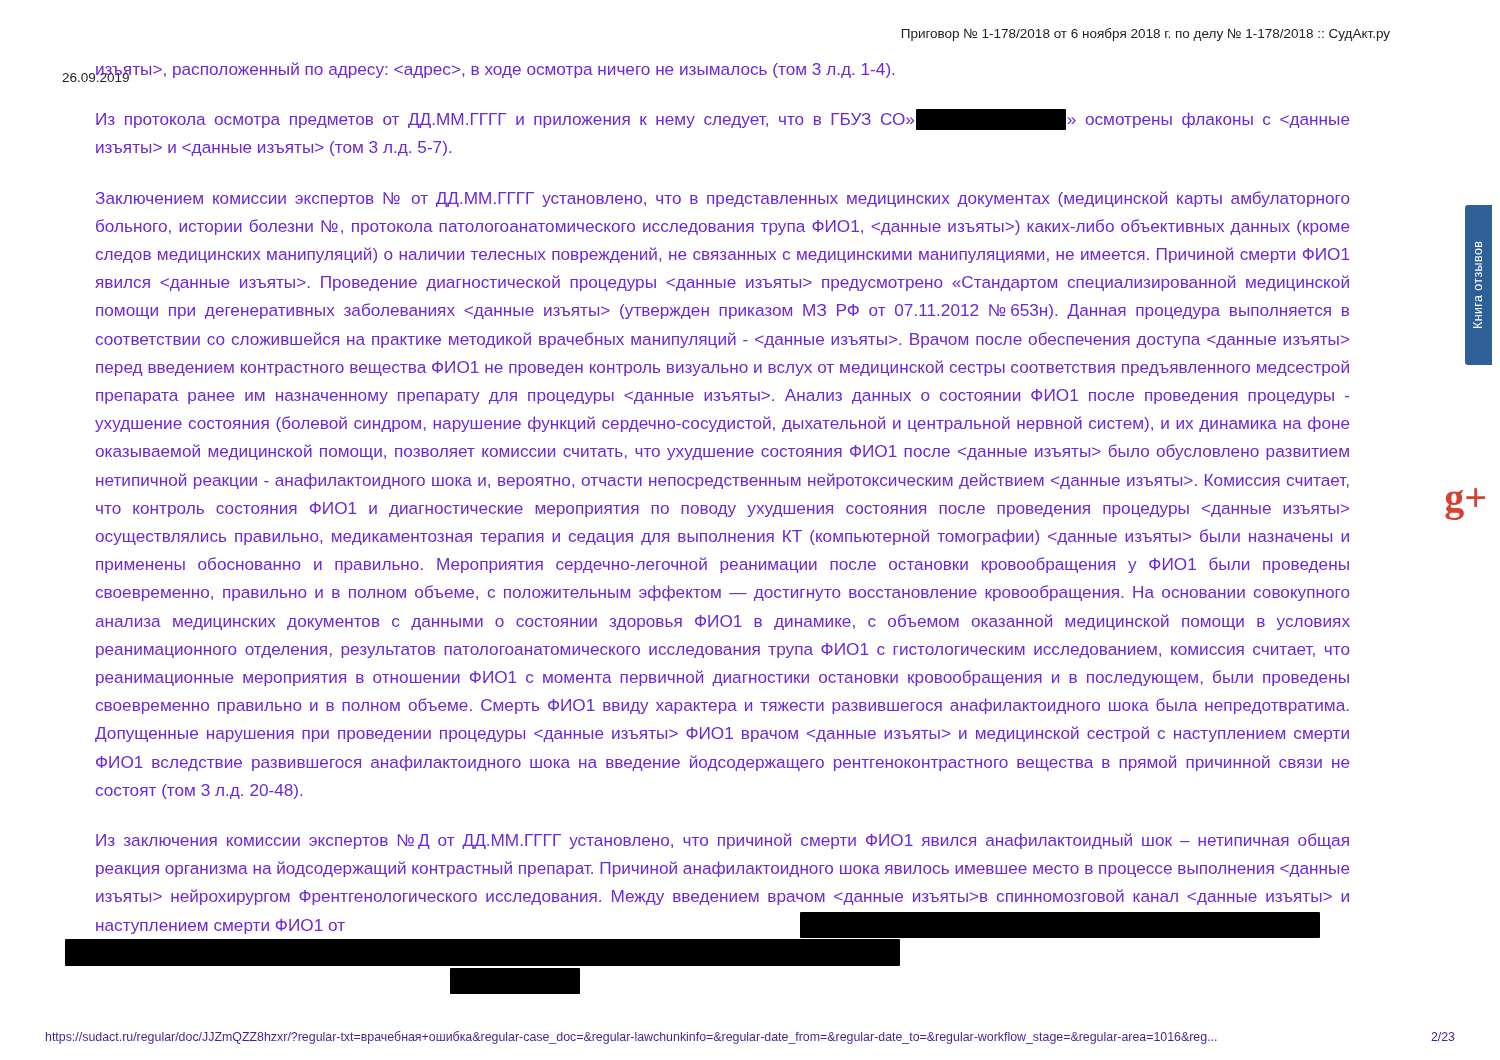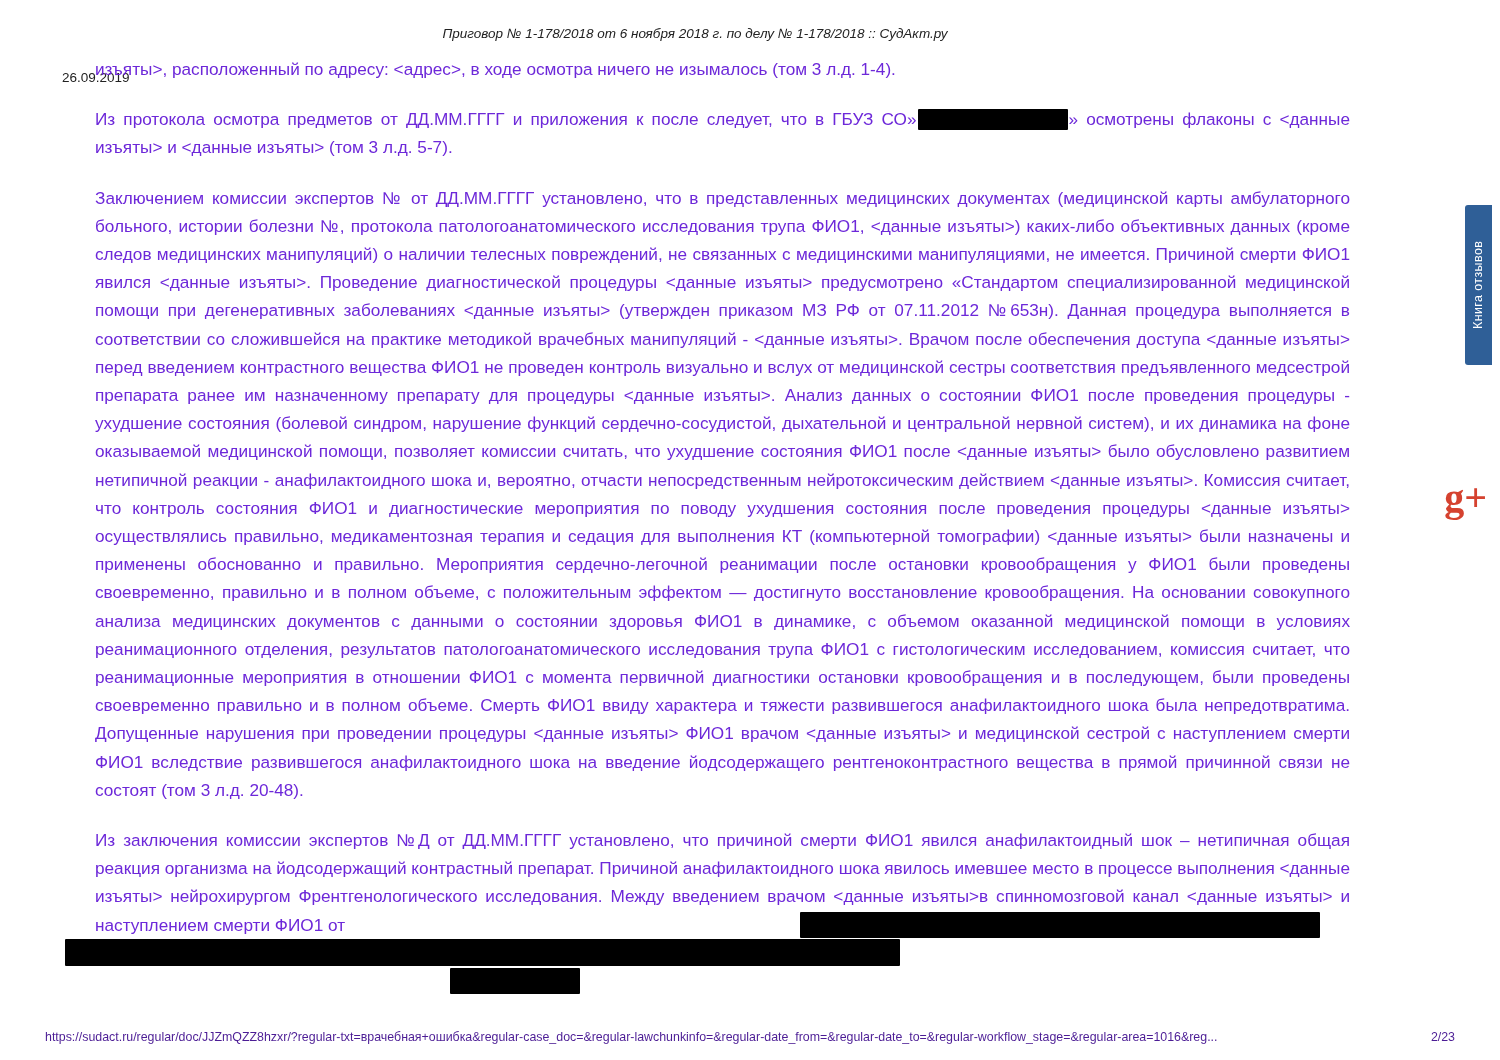--- a/index.html
+++ b/index.html
@@ -31,23 +31,22 @@
     left: 62px;
     top: 0;
     white-space: nowrap;
     margin-top: 44px;
   }
   .header-center {
     position: absolute;
     left: 0;
     top: 0;
     width: 1390px;
-    text-align: center;
+    text-align: right;
     white-space: nowrap;
-    font-style: italic;
   }
 
   
   .doc-body {
     position: absolute;
     top: 55px;
     left: 95px;
     width: 1255px;
     font-size: 17.2px;
     line-height: 28.2px;
@@ -161,21 +160,21 @@
   <div class="header-center">Приговор № 1-178/2018 от 6 ноября 2018 г. по делу № 1-178/2018 :: СудАкт.ру</div>
 </div>
 
 <div class="doc-body">
 
   <p>
     <span>изъяты&gt;, расположенный по адресу: &lt;адрес&gt;, в ходе осмотра ничего не изымалось (том 3 л.д. 1-4).</span>
   </p>
 
   <p>
-    <span>Из протокола осмотра предметов от ДД.ММ.ГГГГ и приложения к после следует, что в ГБУЗ СО»</span><span class="redact redact-1"></span><span>» осмотрены флаконы с &lt;данные изъяты&gt; и &lt;данные изъяты&gt; (том 3 л.д. 5-7).</span>
+    <span>Из протокола осмотра предметов от ДД.ММ.ГГГГ и приложения к нему следует, что в ГБУЗ СО»</span><span class="redact redact-1"></span><span>» осмотрены флаконы с &lt;данные изъяты&gt; и &lt;данные изъяты&gt; (том 3 л.д. 5-7).</span>
   </p>
 
   <p>
     <span>Заключением комиссии экспертов № от ДД.ММ.ГГГГ установлено, что в представленных медицинских документах (медицинской карты амбулаторного больного, истории болезни №, протокола патологоанатомического исследования трупа ФИО1, &lt;данные изъяты&gt;) каких-либо объективных данных (кроме следов медицинских манипуляций) о наличии телесных повреждений, не связанных с медицинскими манипуляциями, не имеется. Причиной смерти ФИО1 явился &lt;данные изъяты&gt;. Проведение диагностической процедуры &lt;данные изъяты&gt; предусмотрено «Стандартом специализированной медицинской помощи при дегенеративных заболеваниях &lt;данные изъяты&gt; (утвержден приказом МЗ РФ от 07.11.2012 №653н). Данная процедура выполняется в соответствии со сложившейся на практике методикой </span><b>врачебных</b><span> манипуляций - &lt;данные изъяты&gt;. </span><b>Врачом</b><span> после обеспечения доступа &lt;данные изъяты&gt; перед введением контрастного вещества ФИО1 не проведен контроль визуально и вслух от медицинской сестры соответствия предъявленного медсестрой препарата ранее им назначенному препарату для процедуры &lt;данные изъяты&gt;. Анализ данных о состоянии ФИО1 после проведения процедуры - ухудшение состояния (болевой синдром, нарушение функций сердечно-сосудистой, дыхательной и центральной нервной систем), и их динамика на фоне оказываемой медицинской помощи, позволяет комиссии считать, что ухудшение состояния ФИО1 после &lt;данные изъяты&gt; было обусловлено развитием нетипичной реакции - анафилактоидного шока и, вероятно, отчасти непосредственным нейротоксическим действием &lt;данные изъяты&gt;. Комиссия считает, что контроль состояния ФИО1 и диагностические мероприятия по поводу ухудшения состояния после проведения процедуры &lt;данные изъяты&gt; осуществлялись правильно, медикаментозная терапия и седация для выполнения КТ (компьютерной томографии) &lt;данные изъяты&gt; были назначены и применены обоснованно и правильно. Мероприятия сердечно-легочной реанимации после остановки кровообращения у ФИО1 были проведены своевременно, правильно и в полном объеме, с положительным эффектом — достигнуто восстановление кровообращения. На основании совокупного анализа медицинских документов с данными о состоянии здоровья ФИО1 в динамике, с объемом оказанной медицинской помощи в условиях реанимационного отделения, результатов патологоанатомического исследования трупа ФИО1 с гистологическим исследованием, комиссия считает, что реанимационные мероприятия в отношении ФИО1 с момента первичной диагностики остановки кровообращения и в последующем, были проведены своевременно правильно и в полном объеме. Смерть ФИО1 ввиду характера и тяжести развившегося анафилактоидного шока была непредотвратима. Допущенные нарушения при проведении процедуры &lt;данные изъяты&gt; ФИО1 </span><b>врачом</b><span> &lt;данные изъяты&gt; и медицинской сестрой с наступлением смерти ФИО1 вследствие развившегося анафилактоидного шока на введение йодсодержащего рентгеноконтрастного вещества в прямой причинной связи не состоят (том 3 л.д. 20-48).</span>
   </p>
 
   <p>
     <span>Из заключения комиссии экспертов №Д от ДД.ММ.ГГГГ установлено, что причиной смерти ФИО1 явился анафилактоидный шок – нетипичная общая реакция организма на йодсодержащий контрастный препарат. Причиной анафилактоидного шока явилось имевшее место в процессе выполнения &lt;данные изъяты&gt; нейрохирургом Ф</span><span>рентгенологического исследования. Между введением </span><b>врачом</b><span> &lt;данные изъяты&gt;</span><span>в спинномозговой канал &lt;данные изъяты&gt; и наступлением смерти ФИО1 от</span>
   </p>
 

